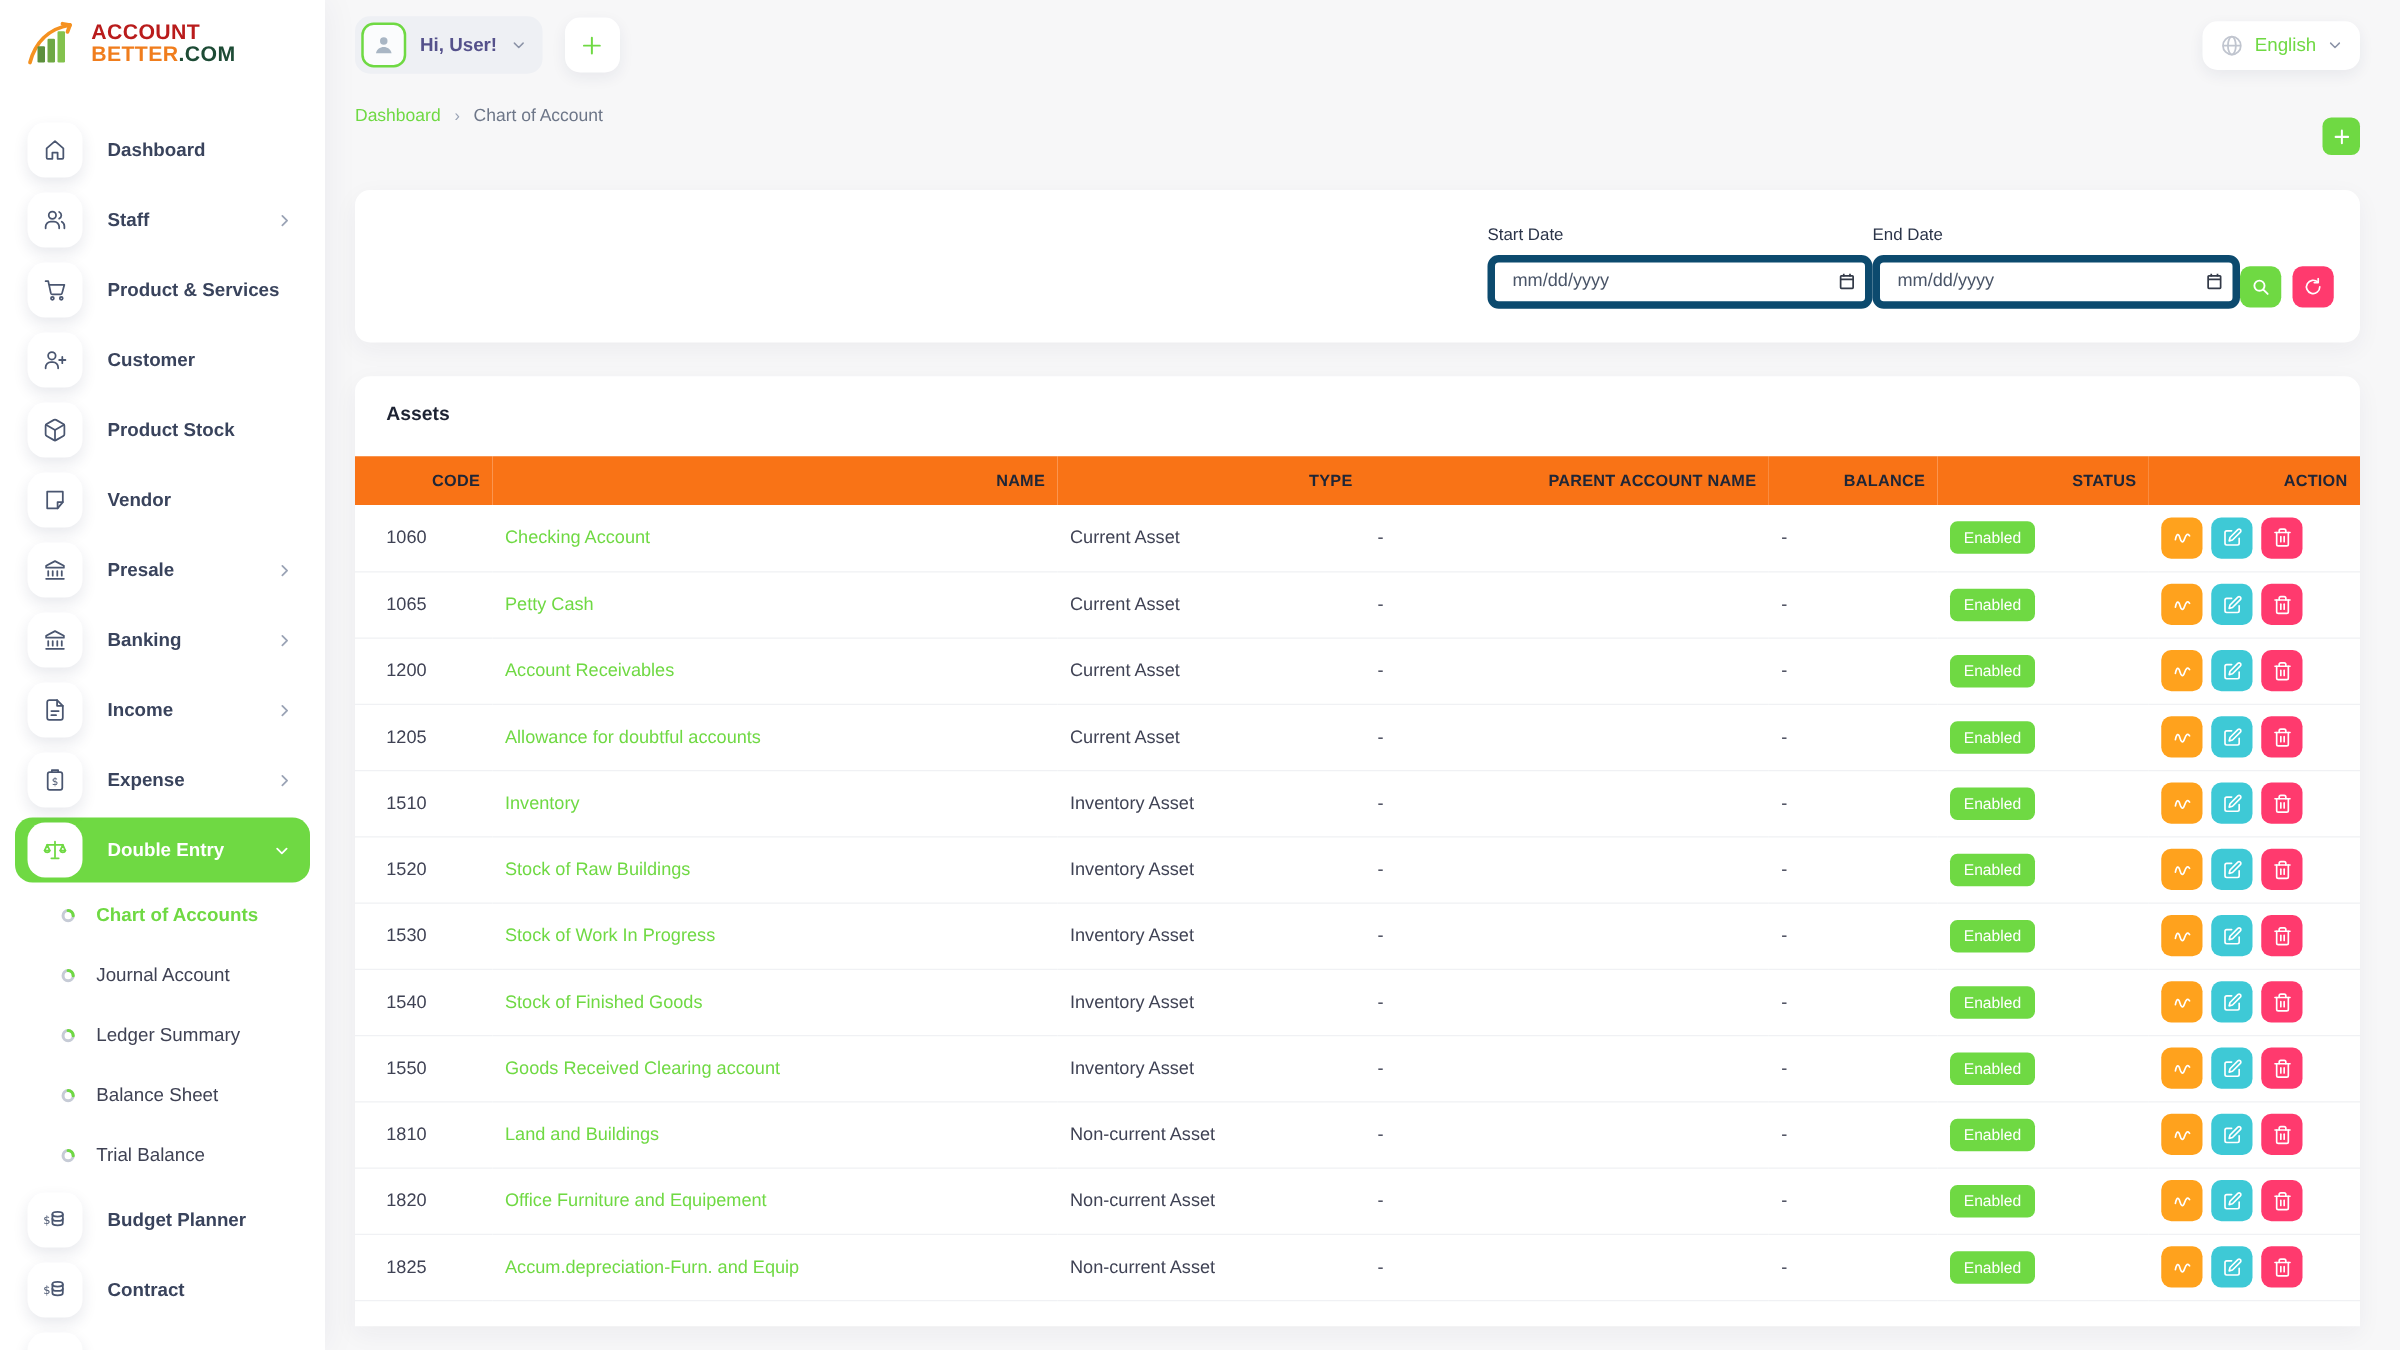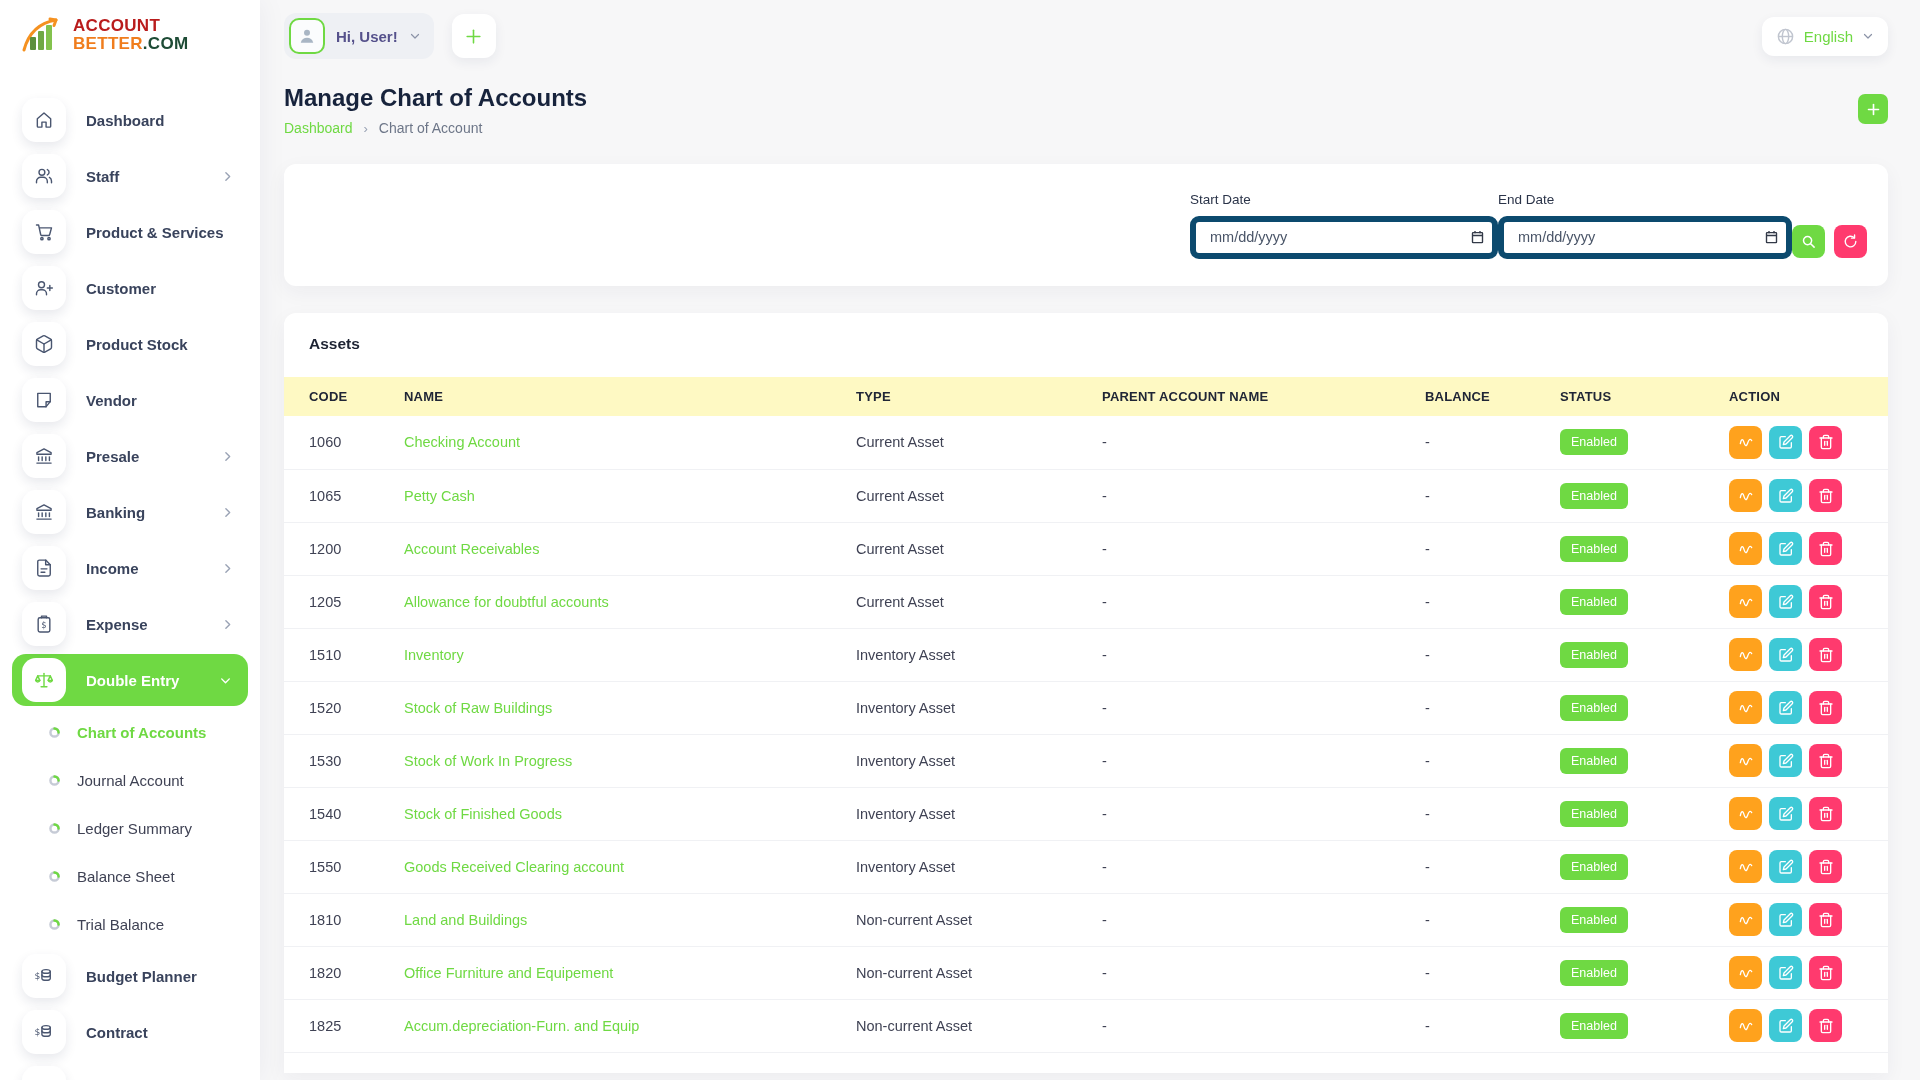--- a/index.html
+++ b/index.html
@@ -89,22 +89,22 @@
             justify-content:center; color:#fff; border:none; cursor:pointer; }
   .btn-sq svg { width:15px; height:15px; }
   .btn-search { background:#6fd943; }
   .btn-refresh { background:#ff3a6e; }
 
   .table-card { margin-top:27px; background:#fff; border-radius:12px 12px 0 0;
                 box-shadow:0 6px 20px rgba(30,40,80,.05); padding-top:22px; min-height:760px; }
   .section-title { font-size:15.5px; font-weight:700; color:#1d2333; padding:0 25px;
                    margin-bottom:24px; }
   table { width:100%; border-collapse:collapse; }
-  thead th { background:#fef9c3; font-size:13px; font-weight:700; color:#202636;
-             text-transform:uppercase; text-align:left; padding:12px 10px; letter-spacing:.2px; }
+  thead th { background:#f97316; font-size:13px; font-weight:700; color:#202636;
+             text-transform:uppercase; text-align:right; padding:12px 10px; letter-spacing:.2px; }
   thead th:first-child, tbody td:first-child { padding-left:25px; }
   th.c1{width:110px} th.c2{width:452px} th.c3{width:246px} th.c4{width:323px}
   th.c5{width:135px} th.c6{width:169px}
   tbody td { font-size:14.5px; color:#3f4254; padding:0 10px; height:53px;
              border-bottom:1px solid #f0f1f4; }
   .name-link { color:#6fd943; text-decoration:none; cursor:pointer; }
   .badge { background:#6fd943; color:#fff; font-size:12.5px; border-radius:6px;
            padding:6px 11px; display:inline-block; }
   .actions { display:flex; gap:7px; align-items:center; }
   .act { width:33px; height:33px; border-radius:8px; color:#fff; display:flex;
@@ -390,21 +390,20 @@
       <span class="chev-sm">
         <svg viewBox="0 0 24 24" fill="none" stroke="currentColor" stroke-width="2.4" stroke-linecap="round" stroke-linejoin="round">
             <polyline points="5 9 12 16 19 9"></polyline>
           </svg>
       </span>
     </div>
   </div>
 
   <div class="title-row">
     <div>
-      <div class="page-title">Manage Chart of Accounts</div>
       <div class="breadcrumb">
         <span class="bc-link">Dashboard</span>
         <span class="bc-sep">›</span>
         <span class="bc-cur">Chart of Account</span>
       </div>
     </div>
     <button class="add-page">
       <svg viewBox="0 0 24 24" fill="none" stroke="currentColor" stroke-width="2.6" stroke-linecap="round">
           <line x1="12" y1="4" x2="12" y2="20"></line>
           <line x1="4" y1="12" x2="20" y2="12"></line>

